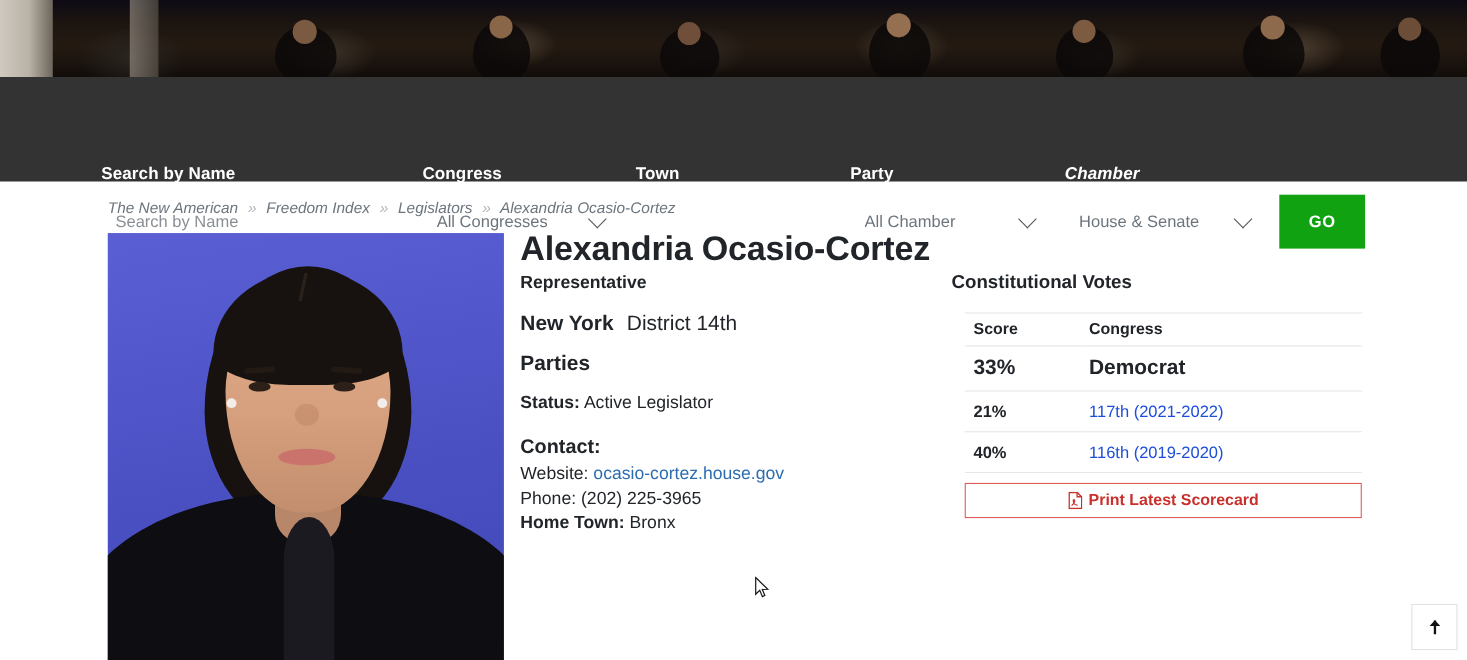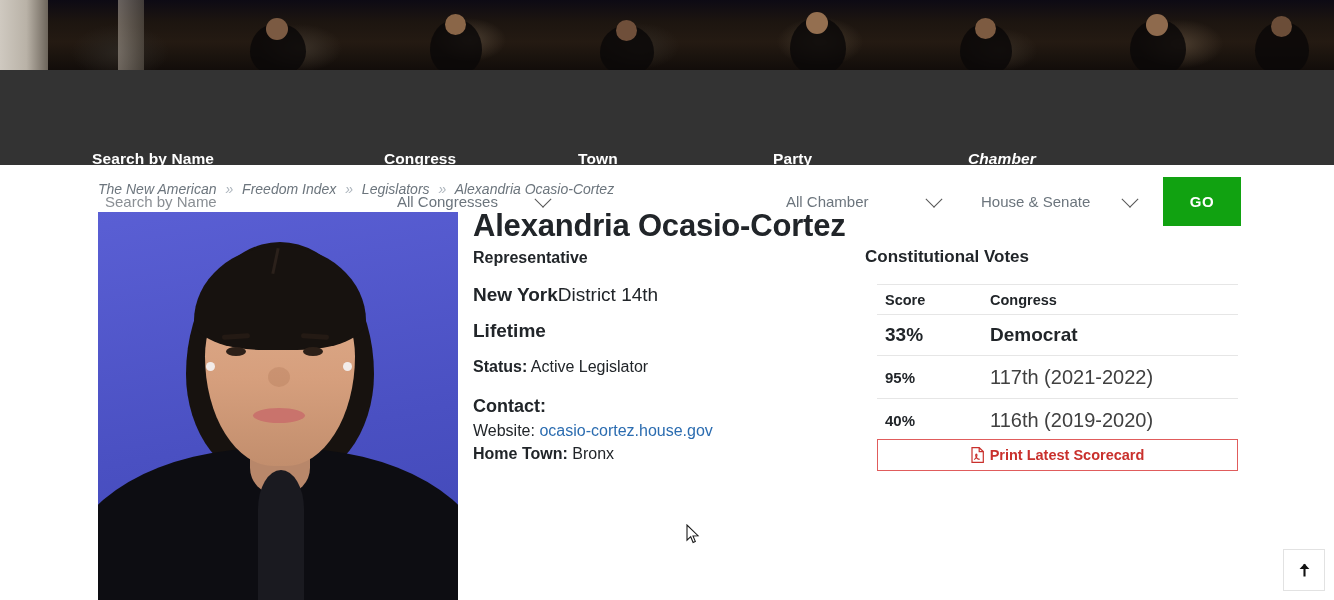--- a/index.html
+++ b/index.html
@@ -252,21 +252,21 @@
     left: 473px; top: 249px;
     font-size: 16px;
     font-weight: bold;
   }
   .statedist {
     position: absolute;
     left: 473px; top: 284px;
     font-size: 19px;
   }
   .statedist .st { font-weight: bold; }
-  .statedist .dist { font-weight: normal; }
+  .statedist .dist { font-weight: normal; margin-left: 12px; }
   .party {
     position: absolute;
     left: 473px; top: 320px;
     font-size: 19px;
     font-weight: bold;
   }
   .status {
     position: absolute;
     left: 473px; top: 358px;
     font-size: 16px;
@@ -312,21 +312,21 @@
   }
   .cv-table thead th {
     border-top: 1px solid #e6e6e6;
     font-weight: bold;
     font-size: 14.5px;
     padding-top: 7px;
     padding-bottom: 6px;
   }
   .cv-table td.score { font-weight: bold; width: 95px; }
   .cv-table tr.lifetime td { font-size: 19px; font-weight: bold; padding-top: 9px; padding-bottom: 9px; }
-  .cv-table td a { color: #404040; text-decoration: none; font-size: 20px; }
+  .cv-table td a { color: #1d4ed8; text-decoration: none; font-size: 15px; }
   .print-button {
     position: absolute;
     left: 877px; top: 439px;
     width: 361px; height: 32px;
     box-sizing: border-box;
     border: 1px solid #e05c5c;
     background: #ffffff;
     color: #c9302c;
     font-size: 14.5px;
     font-weight: bold;
@@ -439,30 +439,34 @@
   <div class="p-mouth"></div>
   <div class="p-ear l"></div>
   <div class="p-ear r"></div>
 </div>
 
 <div class="legname">Alexandria Ocasio-Cortez</div>
 <div class="role">Representative</div>
 <div class="statedist">
   <span class="st">New York</span><span class="dist">District 14th</span>
 </div>
-<div class="party">Lifetime</div>
+<div class="party">Parties</div>
 <div class="status">
   <span class="lbl">Status:</span>
   <span>Active Legislator</span>
 </div>
 <div class="contact-h">Contact:</div>
 <div class="contact-lines">
   <div>
     <span>Website:</span>
     <a href="#">ocasio-cortez.house.gov</a>
+  </div>
+  <div>
+    <span>Phone:</span>
+    <span>(202) 225-3965</span>
   </div>
   <div>
     <span class="bold">Home Town:</span>
     <span>Bronx</span>
   </div>
 </div>
 
 <div class="cv-title">Constitutional Votes</div>
 <table class="cv-table">
   <thead>
@@ -470,21 +474,21 @@
       <th>Score</th>
       <th>Congress</th>
     </tr>
   </thead>
   <tbody>
     <tr class="lifetime">
       <td class="score">33%</td>
       <td>Democrat</td>
     </tr>
     <tr>
-      <td class="score">95%</td>
+      <td class="score">21%</td>
       <td><a href="#">117th (2021-2022)</a></td>
     </tr>
     <tr>
       <td class="score">40%</td>
       <td><a href="#">116th (2019-2020)</a></td>
     </tr>
   </tbody>
 </table>
 
 <div class="print-button">

